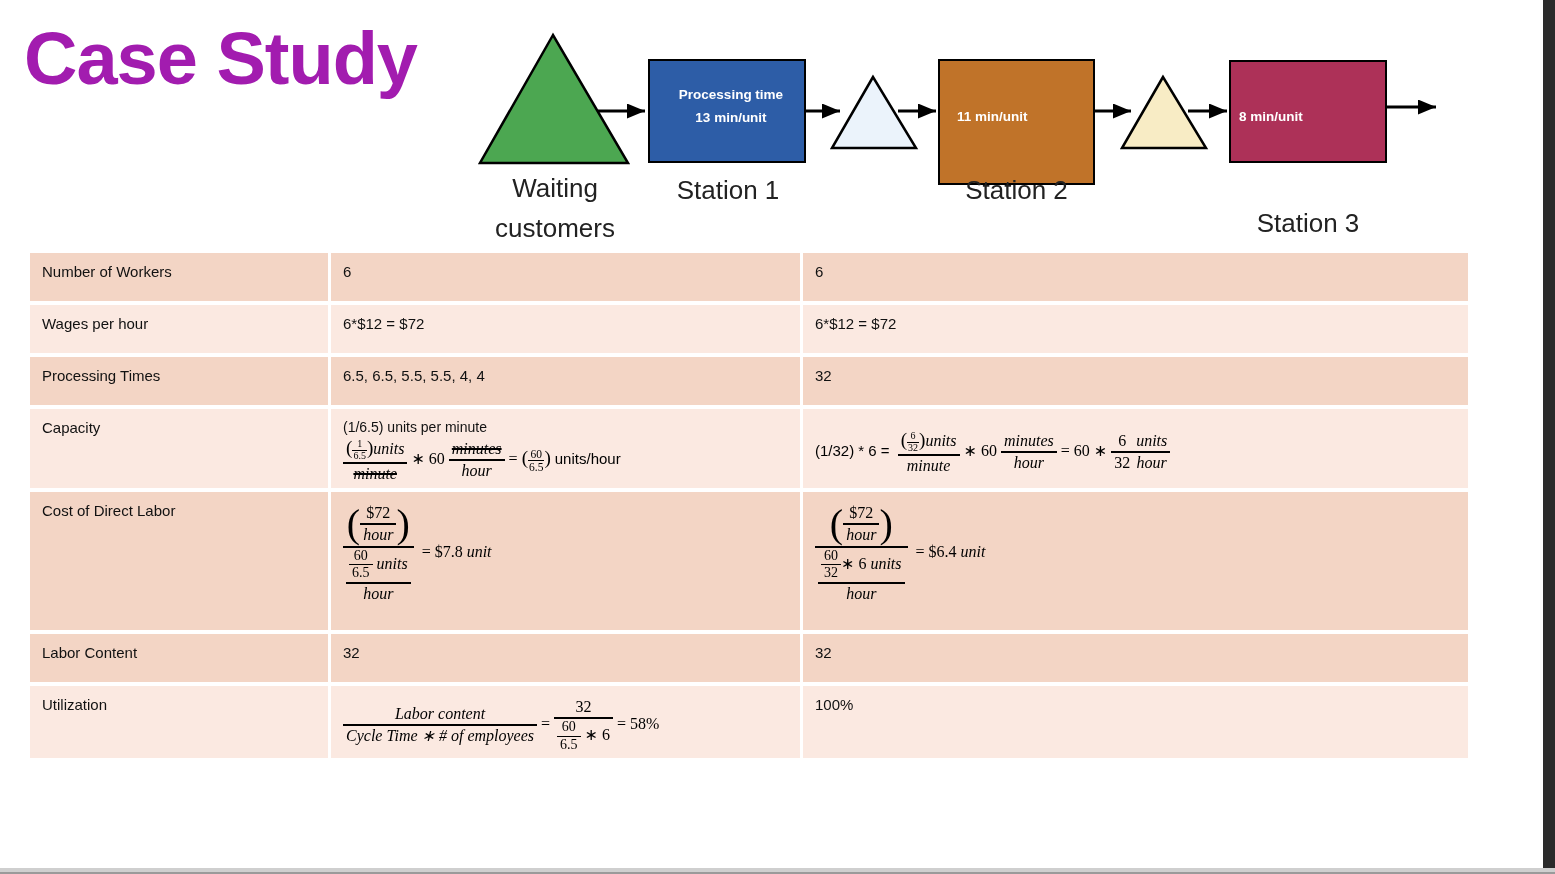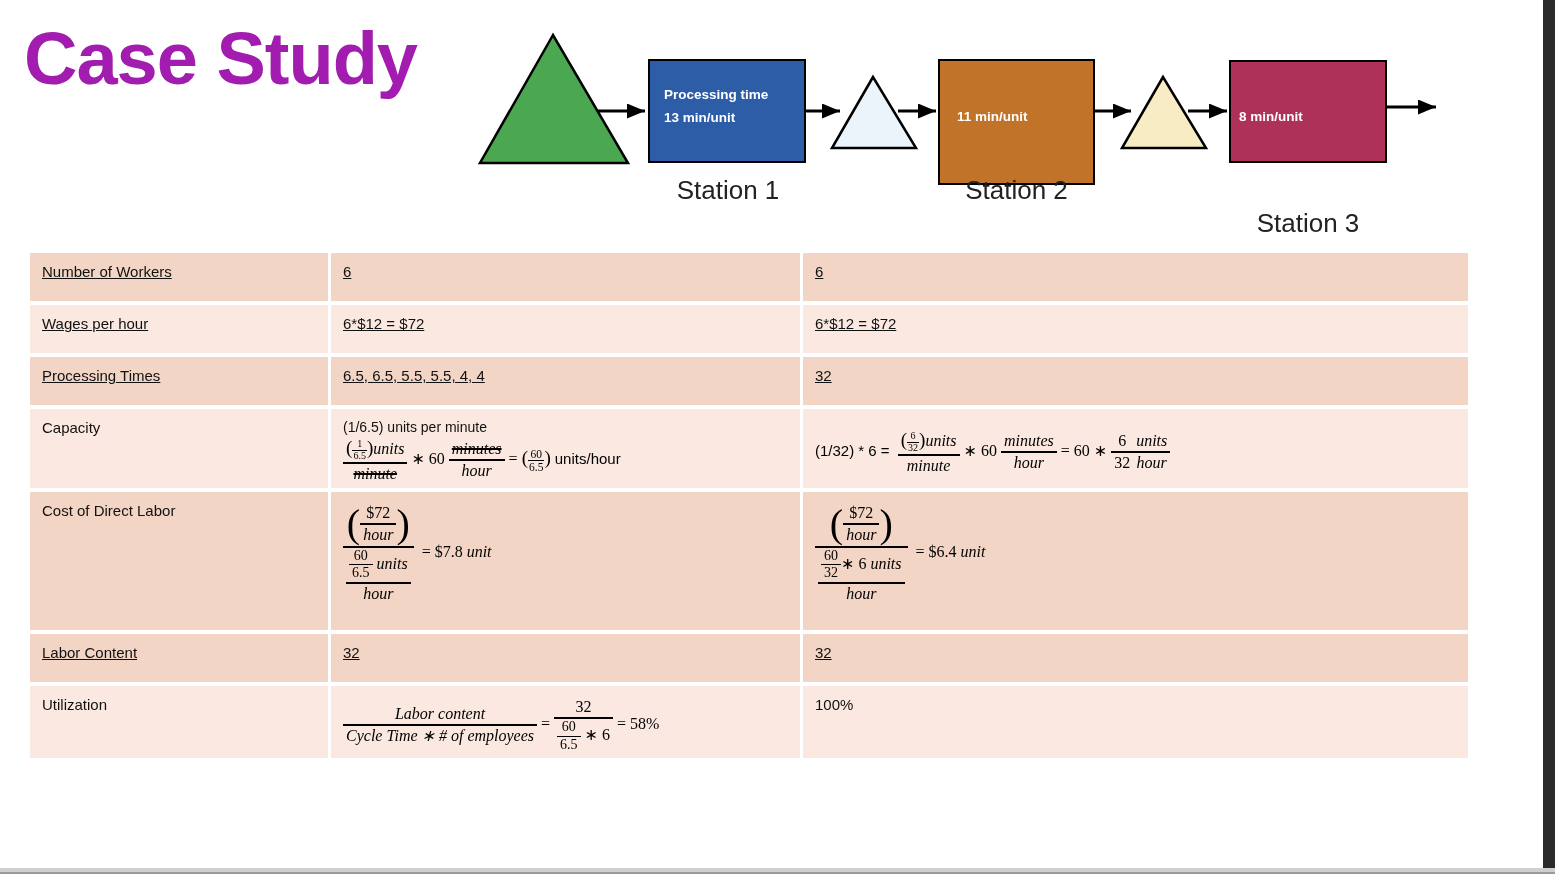--- a/index.html
+++ b/index.html
@@ -9,37 +9,37 @@
   .right-bar{position:absolute;top:0;right:0;width:12px;height:874px;background:#2b2b2b;}
   .bottom-strip{position:absolute;left:0;bottom:0;width:1555px;height:6px;background:#cfcfcf;
                 border-bottom:2px solid #9a9a9a;box-sizing:border-box;z-index:9;}
   
   .title{position:absolute;left:24px;top:18px;font-size:74px;font-weight:600;letter-spacing:-1px;
          color:#a21caf;line-height:1.1;}
   
   .diagram-svg{position:absolute;left:440px;top:25px;}
   .station-box{position:absolute;box-sizing:border-box;border:2.5px solid #000;color:#fff;
                font-weight:bold;font-size:13.5px;line-height:23px;}
-  .box1{left:648px;top:59px;width:158px;height:104px;padding:22px 6px 0 14px;}
+  .box1{left:648px;top:59px;width:158px;height:104px;padding:22px 6px 0 14px;text-align:center;}
   .box2{left:938px;top:59px;width:157px;height:126px;padding:44px 6px 0 17px;}
   .box3{left:1229px;top:60px;width:158px;height:103px;padding:43px 6px 0 8px;}
   .diag-label{position:absolute;font-size:26px;color:#222;text-align:center;line-height:40px;}
   .lbl-wait{left:455px;top:168px;width:200px;}
   .lbl-s1{left:649px;top:170px;width:158px;}
   .lbl-s2{left:938px;top:170px;width:157px;}
   .lbl-s3{left:1229px;top:170px;width:158px;margin-top:33px;}
   
   .ptable{position:absolute;left:27px;top:249px;border-collapse:separate;border-spacing:3px 4px;
           table-layout:fixed;}
   .ptable td{vertical-align:top;padding:10px 12px 4px 12px;font-size:15px;box-sizing:border-box;}
   .ptable tr.hdr td{background:#DE8043;color:#fff;font-weight:bold;vertical-align:middle;
                     height:43px;padding:0 12px;}
   tr.dark td{background:#F3D5C5;}
   tr.light td{background:#FBE9E1;}
-  .rh-s td{height:48px;text-decoration:underline;}
+  .rh-s td{height:48px;}
   .rh-cap td{height:73px;}
   .rh-cost td{height:138px;}
   .rh-util td{height:72px;}
   
   .math{font-family:"Liberation Serif",serif;font-size:16px;color:#000;margin-top:2px;}
   .mi{font-style:italic;}
   .mn{font-style:normal;}
   .frac{display:inline-block;vertical-align:middle;text-align:center;line-height:1.15;}
   .frac>.num{display:block;border-bottom:2px solid #000;padding:0 3px 1px 3px;}
   .frac>.den{display:block;padding:1px 3px 0 3px;}
@@ -84,20 +84,24 @@
     <div>Processing time</div>
     <div>13  min/unit</div>
   </div>
   <div class="station-box box2" style="background: rgb(192, 115, 41);">
     <div>11 min/unit</div>
   </div>
   <div class="station-box box3" style="background: rgb(173, 49, 88);">
     <div>8 min/unit</div>
   </div>
 
+  <div class="diag-label lbl-wait">
+    <div>Waiting</div>
+    <div>customers</div>
+  </div>
   <div class="diag-label lbl-s1">Station 1</div>
   <div class="diag-label lbl-s2">Station 2</div>
   <div class="diag-label lbl-s3">Station 3</div>
 
   <table class="ptable">
     <colgroup>
         <col style="width:298px">
         <col style="width:469px">
         <col style="width:665px">
       </colgroup>

